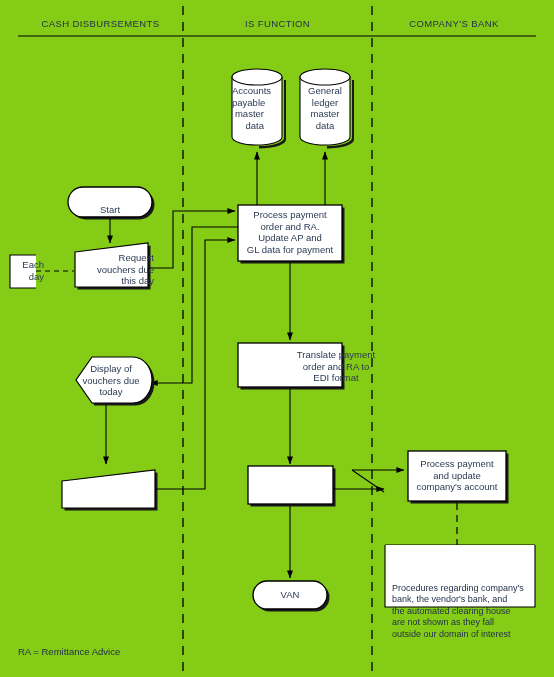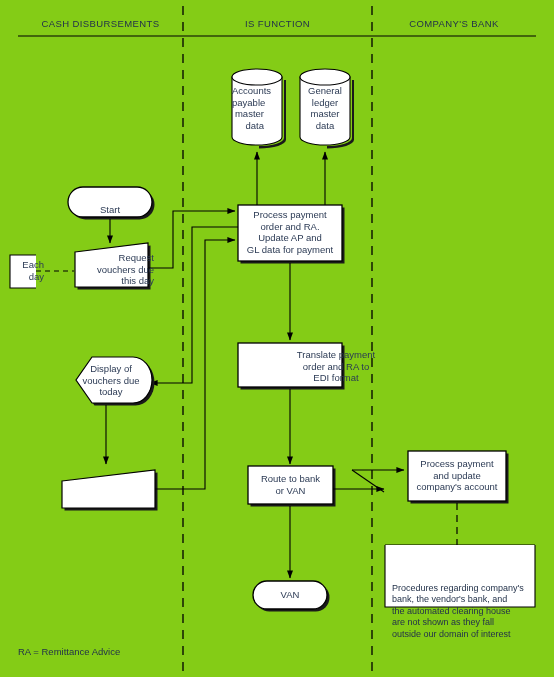--- a/index.html
+++ b/index.html
@@ -222,22 +222,20 @@
 
   <div class="node-label" style="left:80px; top:363px; width:62px;">Display of
 vouchers due
 today</div>
 
   <div class="node-label" style="left:240px; top:349px; width:100px;margin-left:46px;">Translate payment
 order and RA to
 EDI format</div>
 
 
-  <div class="node-label" style="left:249px; top:473px; width:83px;">Route to bank
-or VAN</div>
 
   <div class="node-label" style="left:409px; top:458px; width:96px;">Process payment
 and update
 company's account</div>
 
   <div class="node-label" style="left:267px; top:589px; width:46px;">VAN</div>
 
   <div class="annot-text" style="left:392px; top:551px; width:140px;">Procedures regarding company's
 bank, the vendor's bank, and
 the automated clearing house

